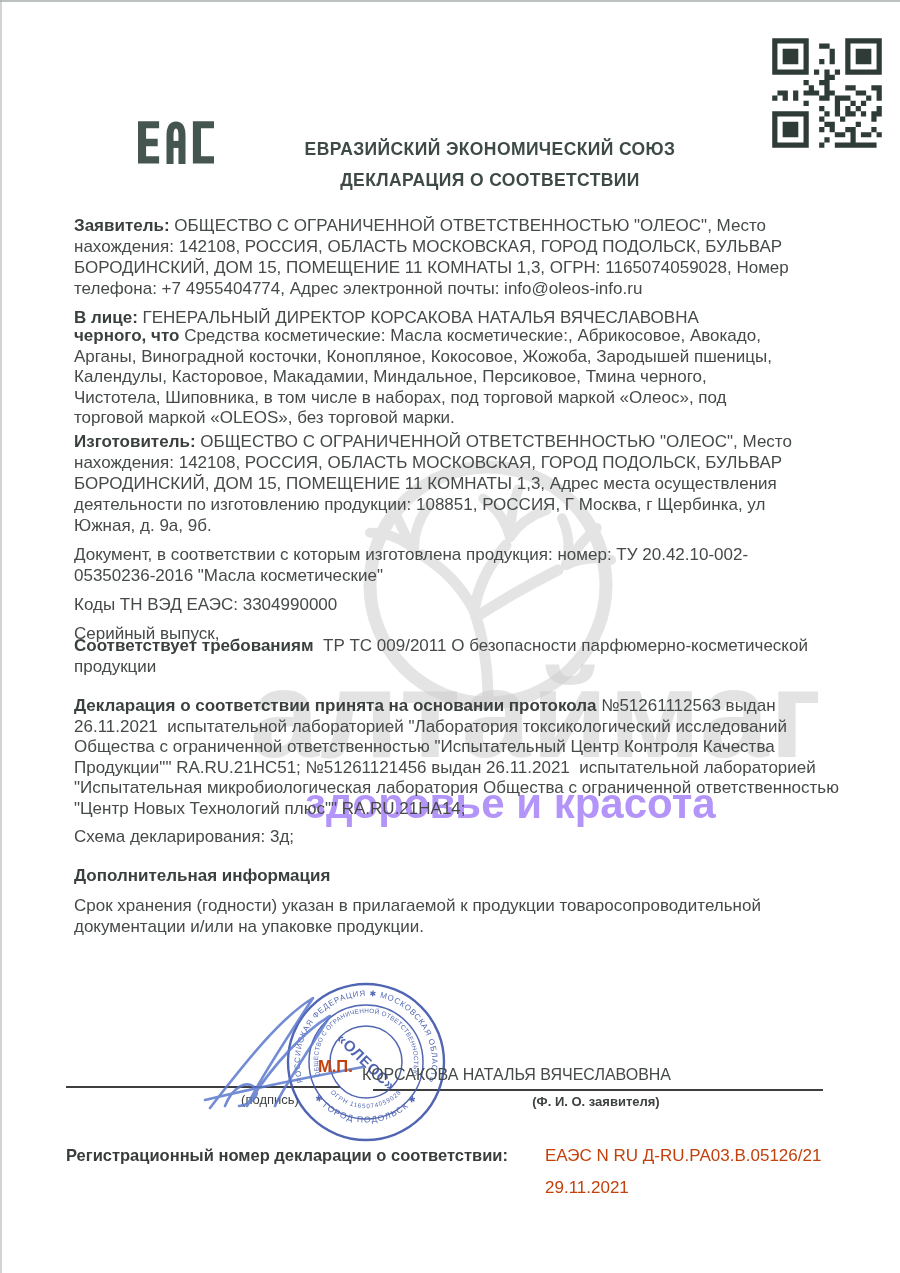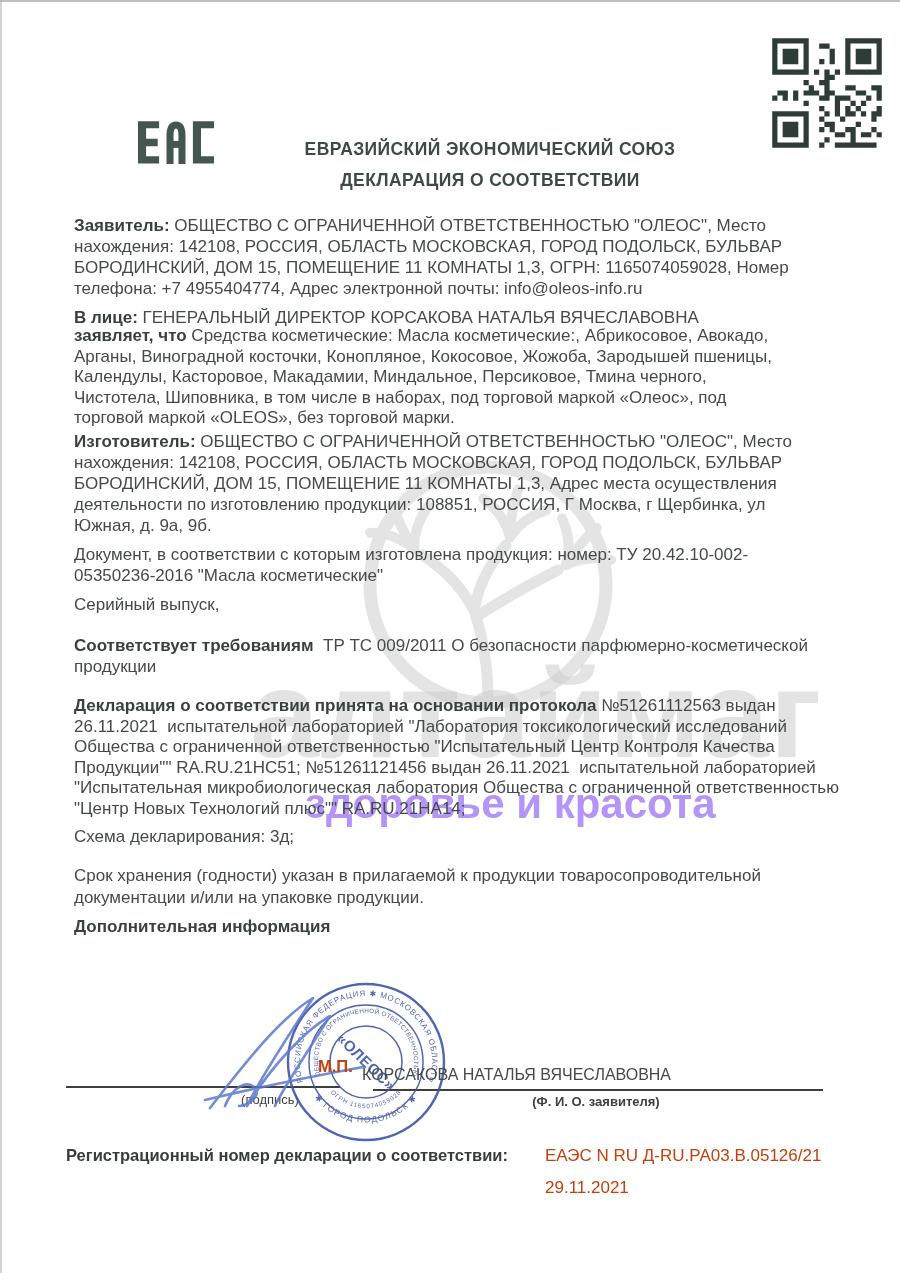--- a/index.html
+++ b/index.html
@@ -87,57 +87,58 @@
 
   <div class="block" style="top:207px">
     <p class="doc-p"><span class="b">Заявитель:</span><span> ОБЩЕСТВО С ОГРАНИЧЕННОЙ ОТВЕТСТВЕННОСТЬЮ "ОЛЕОС", Место
 нахождения: 142108, РОССИЯ, ОБЛАСТЬ МОСКОВСКАЯ, ГОРОД ПОДОЛЬСК, БУЛЬВАР
 БОРОДИНСКИЙ, ДОМ 15, ПОМЕЩЕНИЕ 11 КОМНАТЫ 1,3, ОГРН: 1165074059028, Номер
 телефона: +7 4955404774, Адрес электронной почты: info@oleos-info.ru</span></p>
     <p class="doc-p"><span class="b">В лице:</span><span> ГЕНЕРАЛЬНЫЙ ДИРЕКТОР КОРСАКОВА НАТАЛЬЯ ВЯЧЕСЛАВОВНА</span></p>
   </div>
 
   <div class="block lh205" style="top:318px">
-    <p class="doc-p"><span class="b">заявляет, что</span><span> Средства косметические: Масла косметические:, Абрикосовое, Авокадо,
+    <p class="doc-p"><span class="b">черного, что</span><span> Средства косметические: Масла косметические:, Абрикосовое, Авокадо,
 Арганы, Виноградной косточки, Конопляное, Кокосовое, Жожоба, Зародышей пшеницы,
 Календулы, Касторовое, Макадамии, Миндальное, Персиковое, Тмина черного,
 Чистотела, Шиповника, в том числе в наборах, под торговой маркой «Олеос», под
 торговой маркой «OLEOS», без торговой марки.</span></p>
   </div>
 
   <div class="block" style="top:423px">
     <p class="doc-p"><span class="b">Изготовитель:</span><span> ОБЩЕСТВО С ОГРАНИЧЕННОЙ ОТВЕТСТВЕННОСТЬЮ "ОЛЕОС", Место
 нахождения: 142108, РОССИЯ, ОБЛАСТЬ МОСКОВСКАЯ, ГОРОД ПОДОЛЬСК, БУЛЬВАР
 БОРОДИНСКИЙ, ДОМ 15, ПОМЕЩЕНИЕ 11 КОМНАТЫ 1,3, Адрес места осуществления
 деятельности по изготовлению продукции: 108851, РОССИЯ, Г Москва, г Щербинка, ул
 Южная, д. 9а, 9б.</span></p>
     <p class="doc-p">Документ, в соответствии с которым изготовлена продукция: номер: ТУ 20.42.10-002-
 05350236-2016 "Масла косметические"</p>
+    <p class="doc-p">Коды ТН ВЭД ЕАЭС: 3304990000</p>
     <p class="doc-p">Серийный выпуск,</p>
   </div>
 
   <div class="block" style="top:627px">
     <p class="doc-p"><span class="b">Соответствует требованиям</span><span>  ТР ТС 009/2011 О безопасности парфюмерно-косметической
 продукции</span></p>
   </div>
 
   <div class="block lh205" style="top:688px">
     <p class="doc-p"><span class="b">Декларация о соответствии принята на основании протокола</span><span> №51261112563 выдан
 26.11.2021  испытательной лабораторией "Лаборатория токсикологический исследований
 Общества с ограниченной ответственностью "Испытательный Центр Контроля Качества
 Продукции"" RA.RU.21НС51; №51261121456 выдан 26.11.2021  испытательной лабораторией
 "Испытательная микробиологическая лаборатория Общества с ограниченной ответственностью
 "Центр Новых Технологий плюс"" RA.RU.21НА14;</span></p>
     <p class="doc-p">Схема декларирования: 3д;</p>
   </div>
 
   <div class="block lh215" style="top:857px">
+    <p class="doc-p b">Дополнительная информация</p>
     <p class="doc-p">Срок хранения (годности) указан в прилагаемой к продукции товаросопроводительной
 документации и/или на упаковке продукции.</p>
-    <p class="doc-p b">Дополнительная информация</p>
   </div>
 
 
   <svg class="stamp" width="176" height="168" viewBox="0 0 176 168">
     <defs>
       <path id="arc-outer-top" d="M34,120 A66,66 0 1 1 142,120"></path>
       <path id="arc-outer-bottom" d="M30,108 A66,66 0 0 0 146,108"></path>
       <path id="arc-inner-top" d="M44,100 A48,48 0 1 1 132,100"></path>
       <path id="arc-inner-bottom" d="M52,112 A48,48 0 0 0 124,112"></path>
     </defs>

